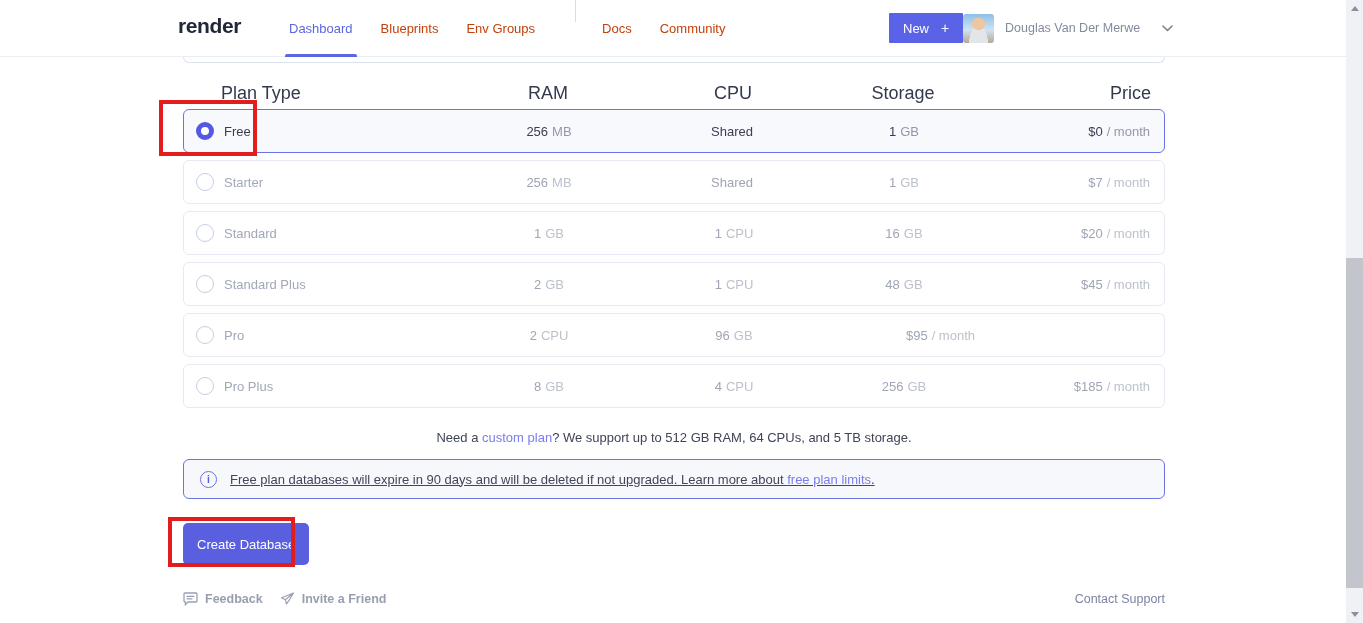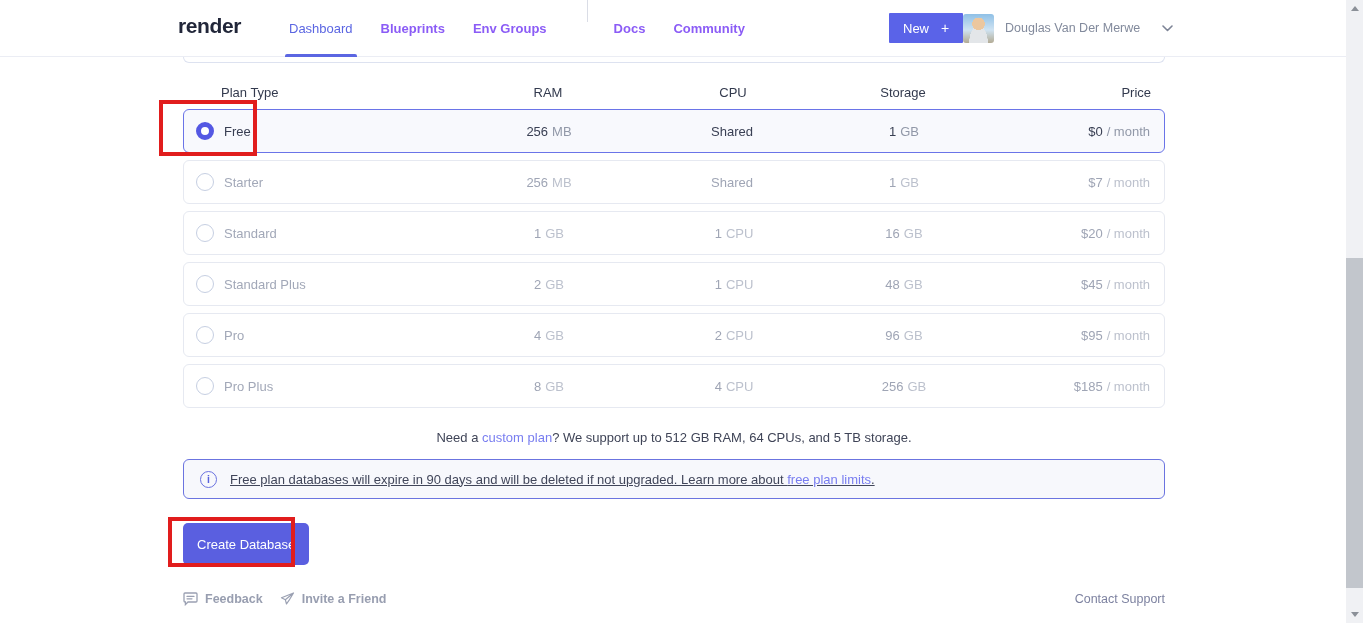--- a/index.html
+++ b/index.html
@@ -9,21 +9,21 @@
     background:#ffffff; color:#3a4054; position:relative;
   }
 
   
   .header { position:absolute; left:0; top:0; width:1346px; height:57px;
             background:#fff; border-bottom:1px solid #ebedf4; z-index:5; }
   .logo { position:absolute; left:178px; top:14px; font-size:21px; font-weight:800;
           color:#212639; letter-spacing:-0.4px; cursor:pointer; }
   .nav { position:absolute; left:289px; top:0; height:49px; display:flex; align-items:flex-start; }
   .nav-item { position:relative; height:57px; display:flex; align-items:center;
-              font-size:13px; color:#8b5cf6; margin-right:28px; cursor:pointer; white-space:nowrap;font-weight:bold; }
+              font-size:13px; color:#c2410c; margin-right:28px; cursor:pointer; white-space:nowrap; }
   .nav-item.active { color:#5b66e2; font-weight:500; }
   .nav-item.active::after { content:""; position:absolute; left:-4px; right:-4px; bottom:0;
               height:3px; background:#5b66e2; border-radius:2px 2px 0 0; }
   .nav-divider { width:1px; height:22px; background:#dadde6; margin:0 26px 0 12px; }
   .new-btn { position:absolute; left:889px; top:13px; height:30px; padding:0 14px;
              background:#5a63e8; color:#fff; font-size:13px; font-weight:500;
              border:none; border-radius:1px; display:flex; align-items:center; gap:12px; cursor:pointer;
              font-family:inherit; }
   .new-btn .plus { font-size:14px; font-weight:400; }
   .user-menu { position:absolute; left:963px; top:13px; height:30px; display:flex;
@@ -35,21 +35,21 @@
               linear-gradient(#8fc0e6 0%, #cfe3f2 55%, #b3ab94 100%); }
   .user-name { margin-left:11px; font-size:12.5px; color:#828a9c; }
   .user-chevron { margin-left:22px; display:flex; align-items:center; }
 
   
   .main { position:absolute; left:183px; top:57px; width:982px; }
   .partial-field { height:6px; border:1px solid #dde2f0; border-top:none;
                    border-radius:0 0 7px 7px; background:#fff; }
 
   .grid { display:grid; grid-template-columns:265px 200px 170px 170px 1fr; align-items:center; }
-  .thead { margin-top:20px; font-size:13px; font-weight:500; color:#333a4e; height:18px; }
+  .thead { margin-top:20px; font-size:18px; font-weight:500; color:#333a4e; height:18px; }
   .thead .c0 { padding-left:38px; }
   .c1,.c2,.c3 { text-align:center; }
   .c4 { text-align:right; padding-right:14px; }
 
   .rows { margin-top:8px; }
   .plan-row { height:44px; border:1px solid #e6e9f1; border-radius:6px; margin-bottom:7px;
               background:#fff; cursor:pointer; }
   .plan-row.sel { border:1px solid #6a74e8; background:#f8f9fd; }
   .cell-name { display:flex; align-items:center; padding-left:12px; }
   .radio { width:18px; height:18px; border-radius:50%; border:1.5px solid #c6cfe2;
@@ -195,21 +195,20 @@
       <div class="c2"><span class="val">1</span><span class="unit">CPU</span></div>
       <div class="c3"><span class="val">48</span><span class="unit">GB</span></div>
       <div class="c4"><span class="val">$45</span><span class="unit">/ month</span></div>
     </div>
 
     <div class="grid plan-row">
       <div class="cell-name c0">
           <span class="radio"></span>
           <span class="plan-name">Pro</span>
         </div>
-      <div class="c1"><span class="val">4</span><span class="unit">GB</span></div>
       <div class="c2"><span class="val">2</span><span class="unit">CPU</span></div>
       <div class="c3"><span class="val">96</span><span class="unit">GB</span></div>
       <div class="c4"><span class="val">$95</span><span class="unit">/ month</span></div>
     </div>
 
     <div class="grid plan-row">
       <div class="cell-name c0">
           <span class="radio"></span>
           <span class="plan-name">Pro Plus</span>
         </div>

